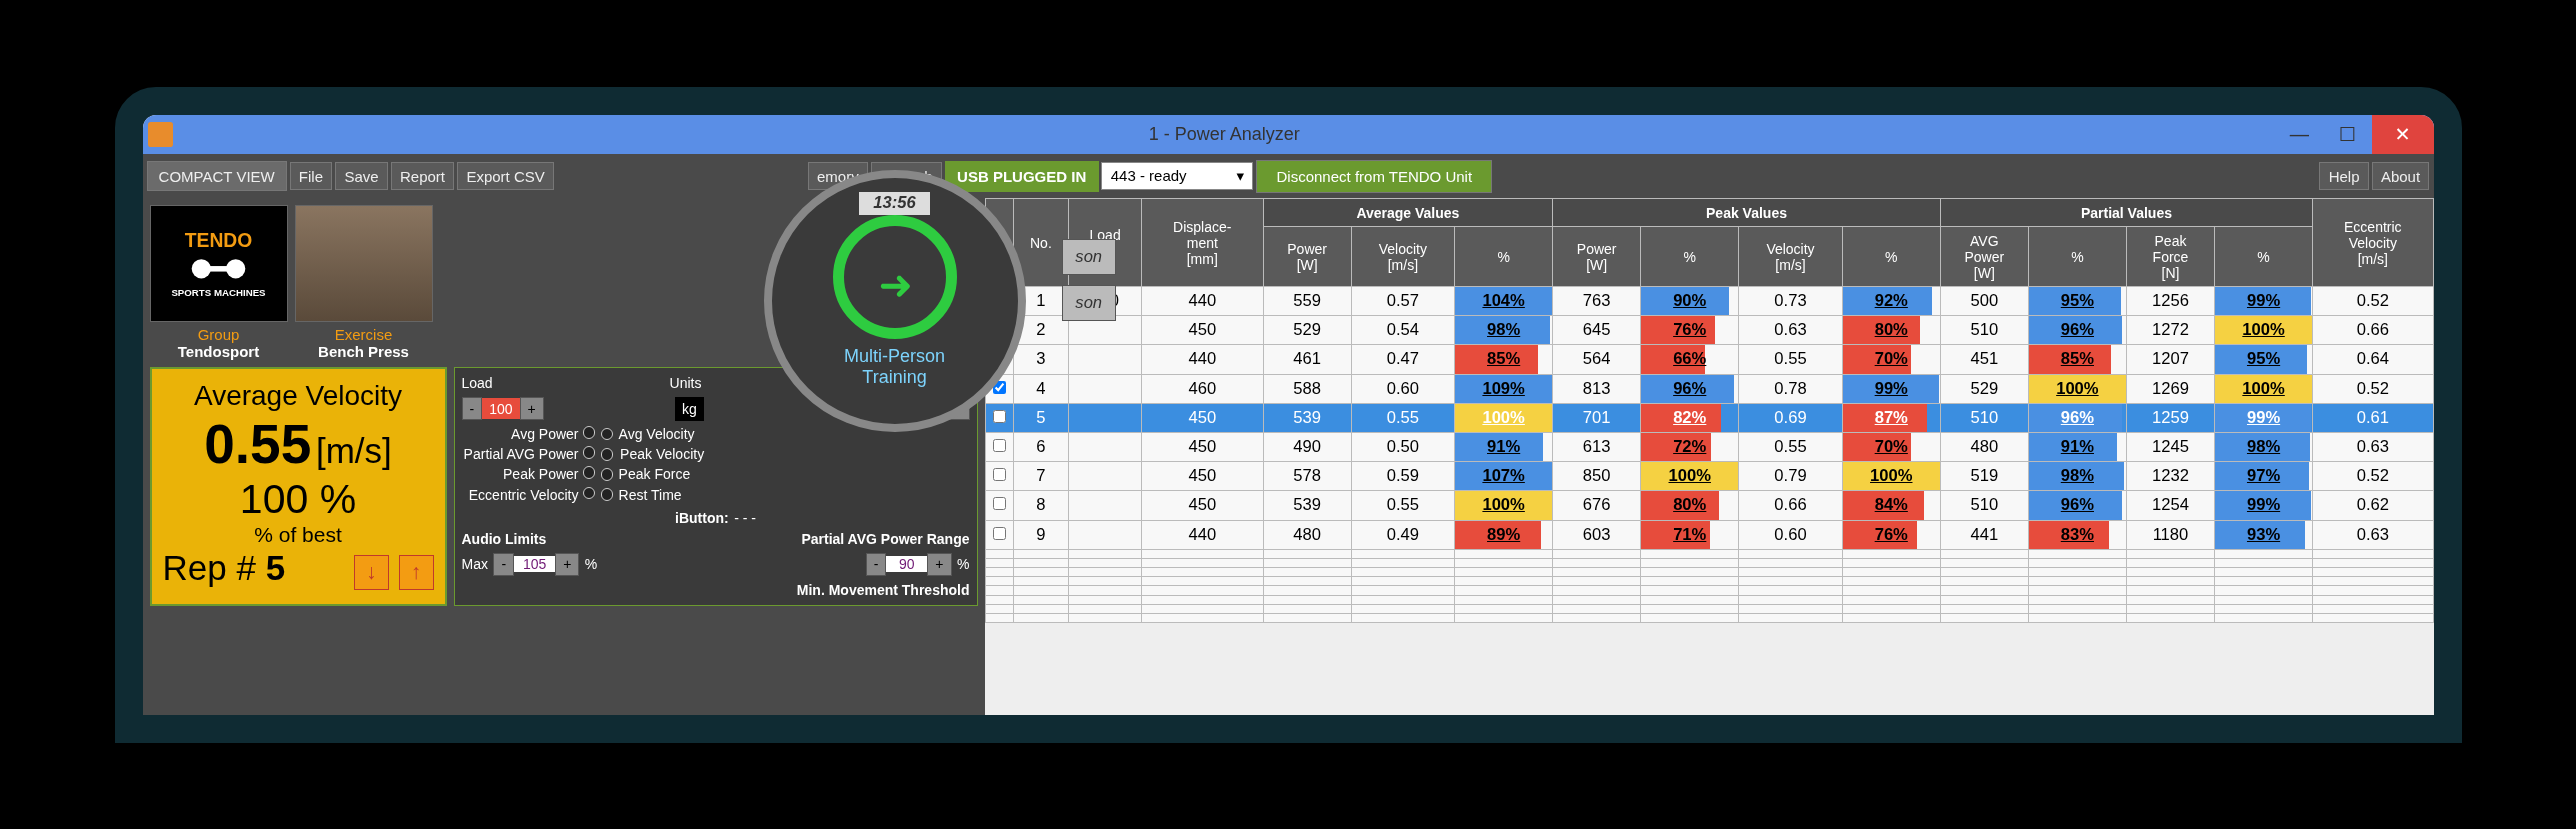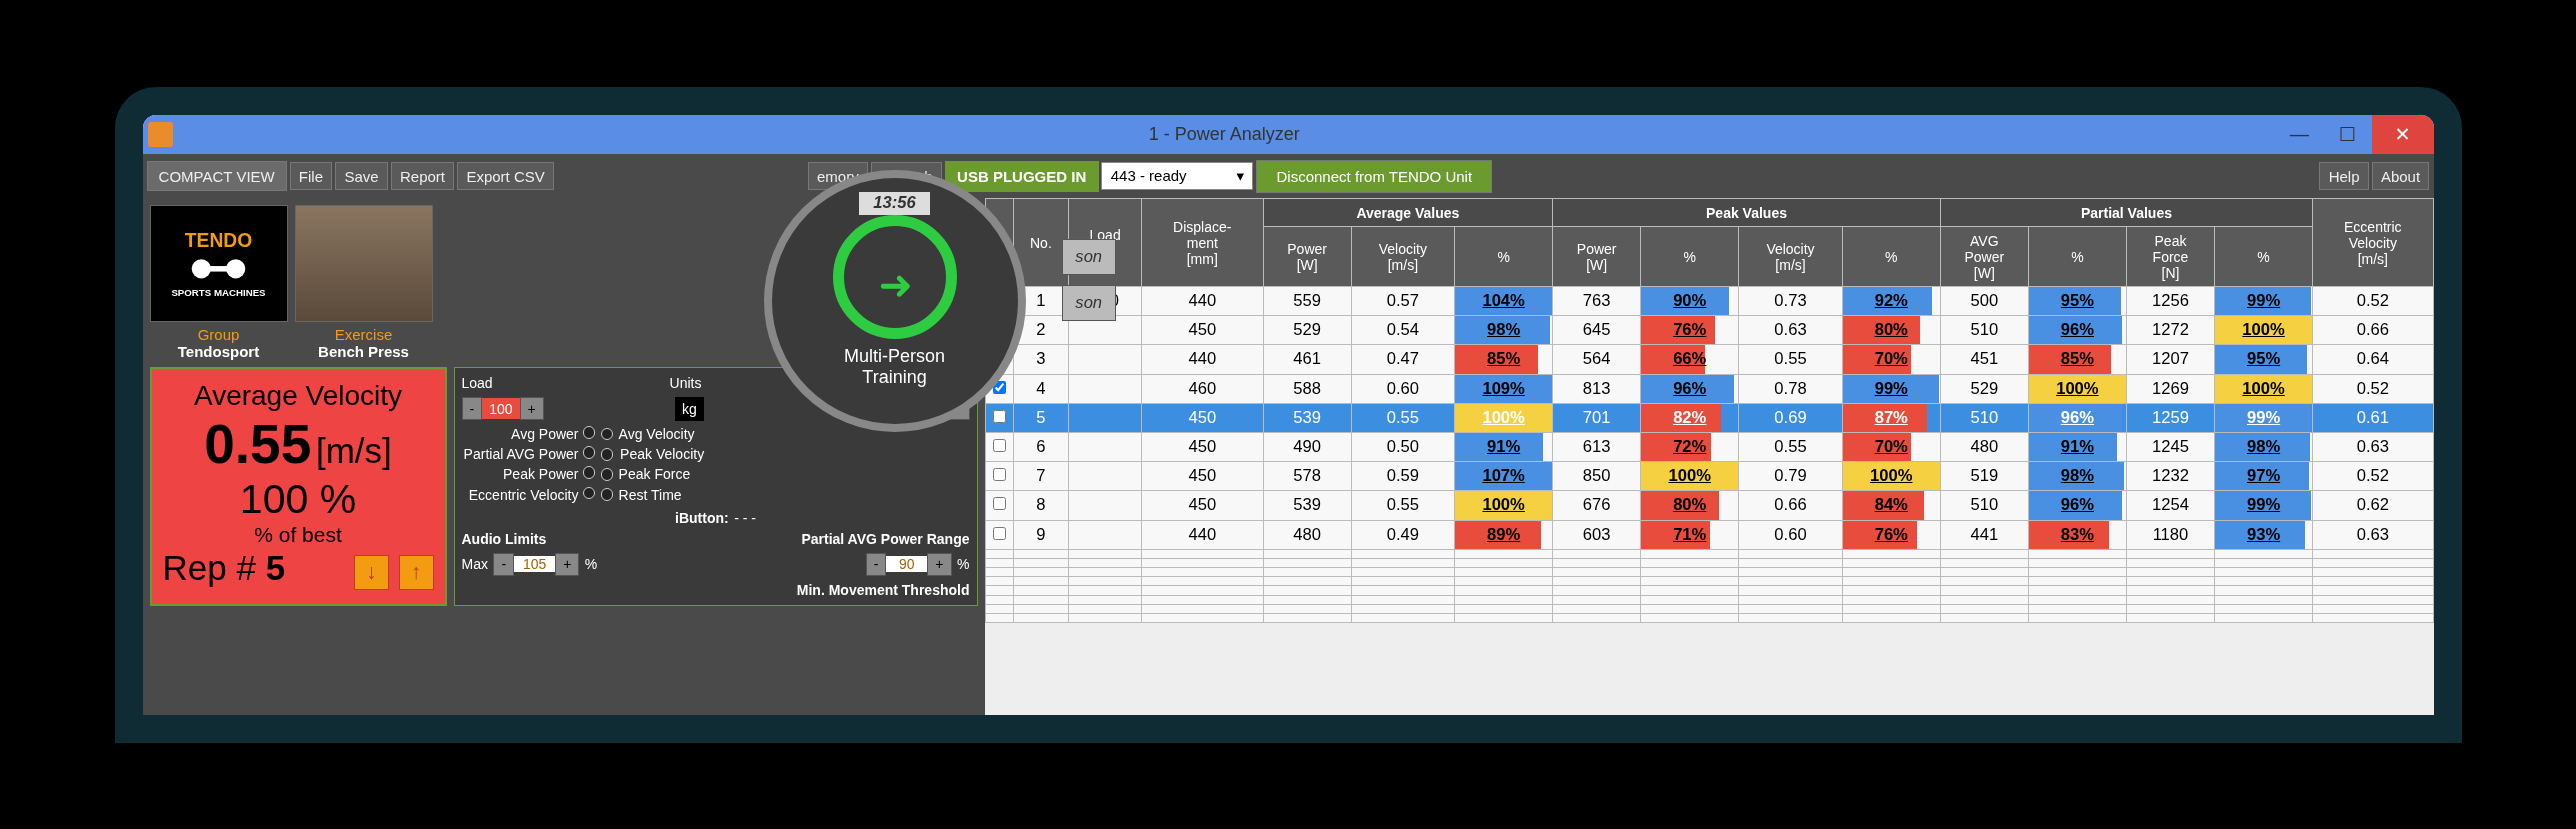--- a/index.html
+++ b/index.html
@@ -26,36 +26,36 @@
 .tendo-logo { background: #000; color: #f39c12; font-weight: bold; font-size: 19.3px; display: flex; flex-direction: column; align-items: center; justify-content: center; }
 .tendo-sub { color: #fff; font-size: 9.7px; }
 .person-sil { background: #555; position: relative; }
 .person-sil::after { content: ""; position: absolute; width: 62px; height: 62px; background: #222; border-radius: 50%; top: 14px; left: 38px; }
 .person-sil::before { content: ""; position: absolute; width: 97px; height: 48px; background: #222; border-radius: 48px 48px 0 0; bottom: 0; left: 21px; }
 .card-label { color: #f39c12; font-size: 15px; margin-top: 4.1px; }
 .card-value { color: #fff; font-size: 15px; font-weight: bold; }
 .zoom-circle { position: absolute; right: -41px; top: -28px; width: 262px; height: 262px; border-radius: 50%; background: #3a3a3a; border: 8.3px solid #888; display: flex; flex-direction: column; align-items: center; justify-content: center; z-index: 10; }
 .zoom-circle .runner { width: 124px; height: 124px; border: 11px solid #2ecc40; border-radius: 50%; position: relative; margin-bottom: 7px; }
 .zoom-circle .runner::after { content: "➜"; position: absolute; color: #2ecc40; font-size: 41px; top: 35px; left: 35px; }
-.zoom-circle .zoom-label { color: #ffffff; font-size: 18px; text-align: center; }
+.zoom-circle .zoom-label { color: #7dd3fc; font-size: 18px; text-align: center; }
 .zoom-time { position: absolute; top: 14px; color: #333; background: #ddd; padding: 1.4px 14px; font-style: italic; font-weight: bold; }
 .zoom-btns { position: absolute; right: -131px; top: 41px; display: flex; flex-direction: column; gap: 9.7px; z-index: 5; }
 .zoom-btns div { background: #bbb; border: 0.7px solid #555; padding: 7px 12.4px; font-size: 16.6px; font-style: italic; color: #333; }
 .lower { display: flex; gap: 7px; padding: 0 7px; }
-.velocity-panel { width: 297px; background: #ef4444; border: 2.1px solid #6b9a2f; padding: 11px; text-align: center; }
+.velocity-panel { width: 297px; background: #eab308; border: 2.1px solid #6b9a2f; padding: 11px; text-align: center; }
 .velocity-panel .av-title { font-size: 28px; color: #000; }
 .velocity-panel .av-value { font-size: 55px; font-weight: bold; }
 .velocity-panel .av-unit { font-size: 35px; }
 .velocity-panel .pct { font-size: 41px; }
 .velocity-panel .pct-label { font-size: 21px; }
 .velocity-panel .rep { font-size: 35px; text-align: left; display: flex; align-items: center; justify-content: space-between; }
 .arrow-btn { width: 35px; height: 35px; background: #f39c12; border: 1.4px solid #c0392b; display: inline-flex; align-items: center; justify-content: center; color: #c0392b; font-size: 21px; }
 .settings-panel { flex: 1; background: #3a3a3a; border: 1.4px solid #6b9a2f; padding: 7px; color: #fff; font-size: 14px; }
 .settings-row { display: flex; align-items: center; gap: 5.5px; margin-bottom: 5.5px; }
-.num-box { background: #fff; color: #a16207; padding: 0 7px; min-width: 41px; text-align: center; }
+.num-box { background: #fff; color: #701a75; padding: 0 7px; min-width: 41px; text-align: center; }
 .red-box { background: #e74c3c; color: #fff; padding: 2.8px 7px; }
 .black-box { background: #000; color: #fff; padding: 4.1px 7px; }
 .spin { display: flex; align-items: center; }
 .spin .b { background: #888; color: #000; padding: 2.8px 7px; border: 0.7px solid #555; }
 .radio-grid { display: grid; grid-template-columns: 117px 14px 117px; gap: 4.1px; font-size: 14px; }
 .radio-grid .r { width: 12.4px; height: 12.4px; border-radius: 50%; border: 1.4px solid #ccc; background: #222; }
 .right { flex: 1; overflow: auto; background: #eee; }
 table { border-collapse: collapse; width: 100%; font-size: 16.6px; }
 th, td { border: 0.7px solid #bbb; padding: 4.1px 5.5px; text-align: center; background: #f8f8f8; }
 th { background: #5a5a5a; color: #fff; font-weight: normal; font-size: 14px; padding: 5.5px 4.1px; }

